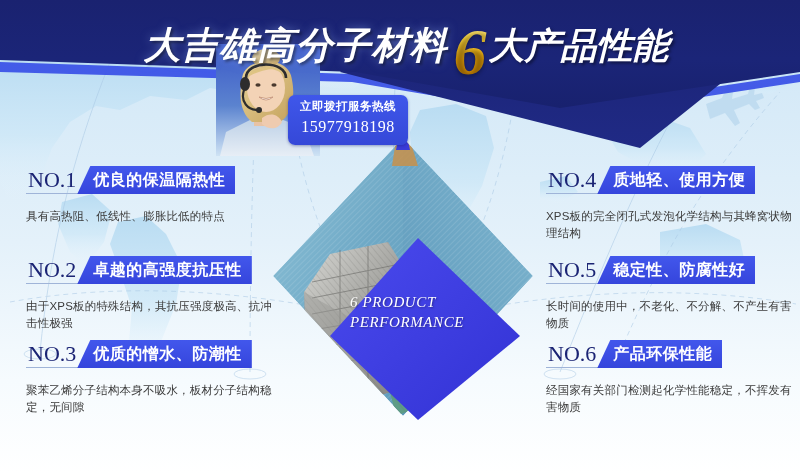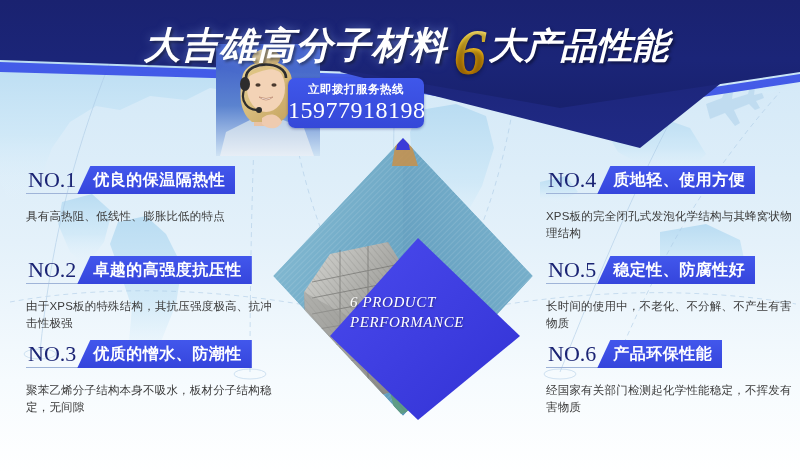--- a/index.html
+++ b/index.html
@@ -104,41 +104,41 @@
     left: 216px; top: 44px;
     width: 104px; height: 112px;
     z-index: 4;
     overflow: hidden;
   }
   .operator svg { display: block; }
 
   
   .hotline {
     position: absolute;
-    left: 288px; top: 78px;
-    width: 136px; height: 50px;
+    left: 288px; top: 95px;
+    width: 120px; height: 50px;
     background: linear-gradient(180deg, #3f57ea 0%, #3548d8 100%);
     border-radius: 7px;
     z-index: 5;
     box-shadow: 0 1px 3px rgba(20,30,110,.4);
     text-align: center;
     padding-top: 3px;
     box-sizing: border-box;
   }
   .hotline-label {
     color: #ffffff;
     font-size: 11.5px;
     font-weight: bold;
     line-height: 16px;
     letter-spacing: .5px;
   }
   .hotline-number {
     color: #ffffff;
     font-family: "Liberation Serif", "DejaVu Serif", serif;
-    font-size: 24px;
+    font-size: 16px;
     line-height: 26px;
     letter-spacing: .5px;
   }
 
   
   .center-art {
     position: absolute;
     left: 268px; top: 132px;
     width: 270px; height: 290px;
     z-index: 1;

